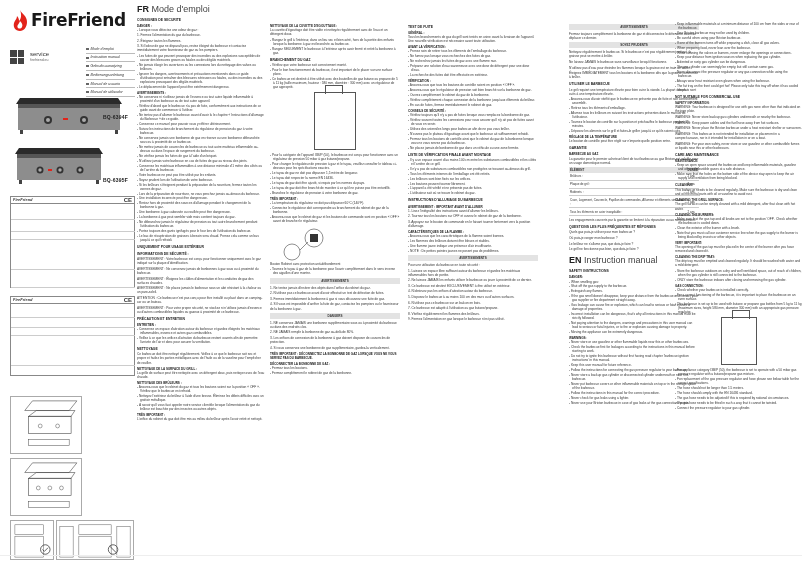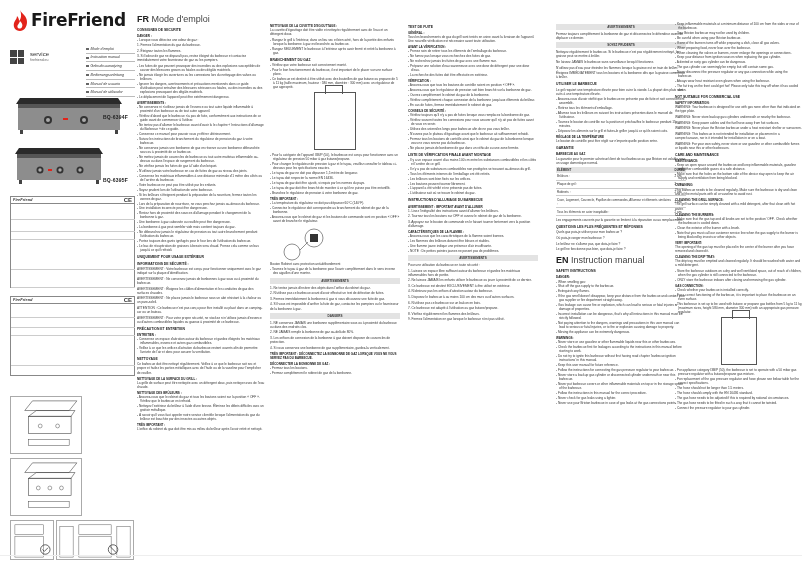--- a/index.html
+++ b/index.html
@@ -28,23 +28,23 @@
   .spec-head b{font-size:4px;font-style:italic}
   .spec-head .ce{font-size:6px;font-weight:bold}
   .spec-body{display:grid;grid-template-columns:85px 40px;font-size:2.2px;line-height:2.6px}
   .spec-body div{padding:.5px 1px;color:#555;border-bottom:.3px solid #ccc}
   .diagram{position:absolute;left:10px;border:.5px solid #aaa;background:#fff}
   .diagram svg{width:100%;height:100%}
   
   #fr1{left:137px;width:128px;top:0;height:566px}
   #fr2{left:270px;width:130px}
   #fr3{left:408px;width:130px}
-  #fr4{left:556px;width:130px}
+  #fr4{left:569px;width:130px}
   #en1{left:675px;width:127px}
-  .h-main{font-size:9px;color:#444;font-weight:normal;line-height:11px;margin-top:14px}
+  .h-main{font-size:9px;color:#444;font-weight:normal;line-height:11px;margin-top:4px}
   .h-main b{font-weight:bold;color:#222}
   .h-sec{font-size:3.4px;font-weight:bold;color:#222;margin:3px 0 1px;text-transform:uppercase}
   .h-sub{font-size:3px;font-weight:bold;color:#222;margin-top:2px;text-transform:uppercase}
   .para{margin-bottom:1.5px}
   .bul{padding-left:3px;text-indent:-3px;margin-bottom:.8px}
   .bul:before{content:"- "}
   .banner{background:#e3e3e3;text-align:center;font-weight:bold;font-size:3px;padding:1px 0;margin:2px 0;text-transform:uppercase}
   .warranty{width:100%;border-collapse:collapse;font-size:3px;margin:2px 0}
   .warranty th{background:#e3e3e3;text-align:left;padding:1px}
   .warranty td{padding:1.4px 1px;border-bottom:.4px solid #ccc}

